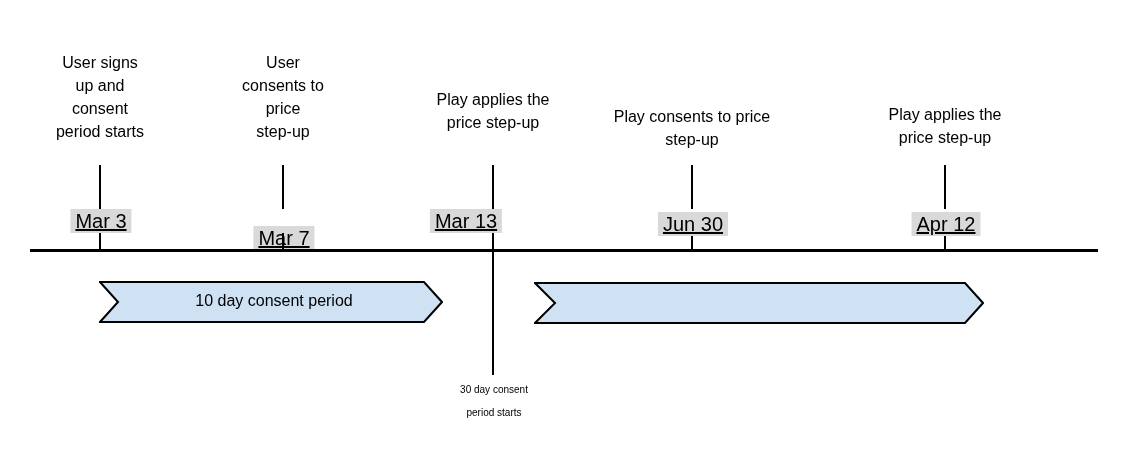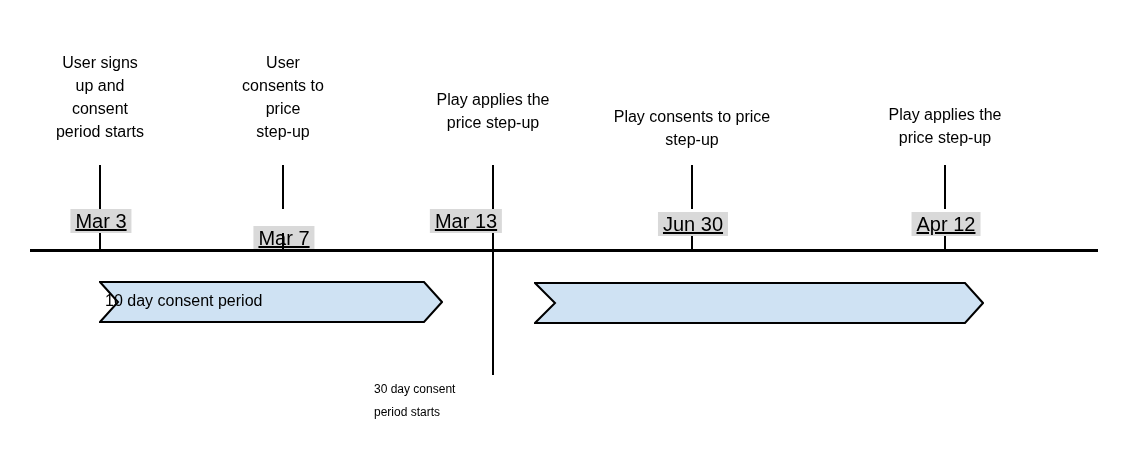--- a/index.html
+++ b/index.html
@@ -58,33 +58,34 @@
   svg.banner polygon {
     fill: var(--banner_fill);
     stroke: var(--line_color);
     stroke-width: 2;
     stroke-linejoin: miter;
   }
   .banner-text {
     position: absolute;
     height: 44px;
     line-height: 42px;
+    text-align: center;
     font-size: 16px;
     box-sizing: border-box;
     padding-left: 6px;
     color: var(--text_color);
   }
   
   .note-text {
     position: absolute;
     width: 240px;
     margin-left: -120px;
-    text-align: left;
+    text-align: center;
     white-space: pre-line;
-    font-size: 12px;
+    font-size: 10px;
     line-height: 23px;
     color: var(--text_color);
   }
 </style>
 </head>
 <body>
 
 <div class="canvas">
 
   <div class="ev-label" style="left:100px; top:51px">User signs

